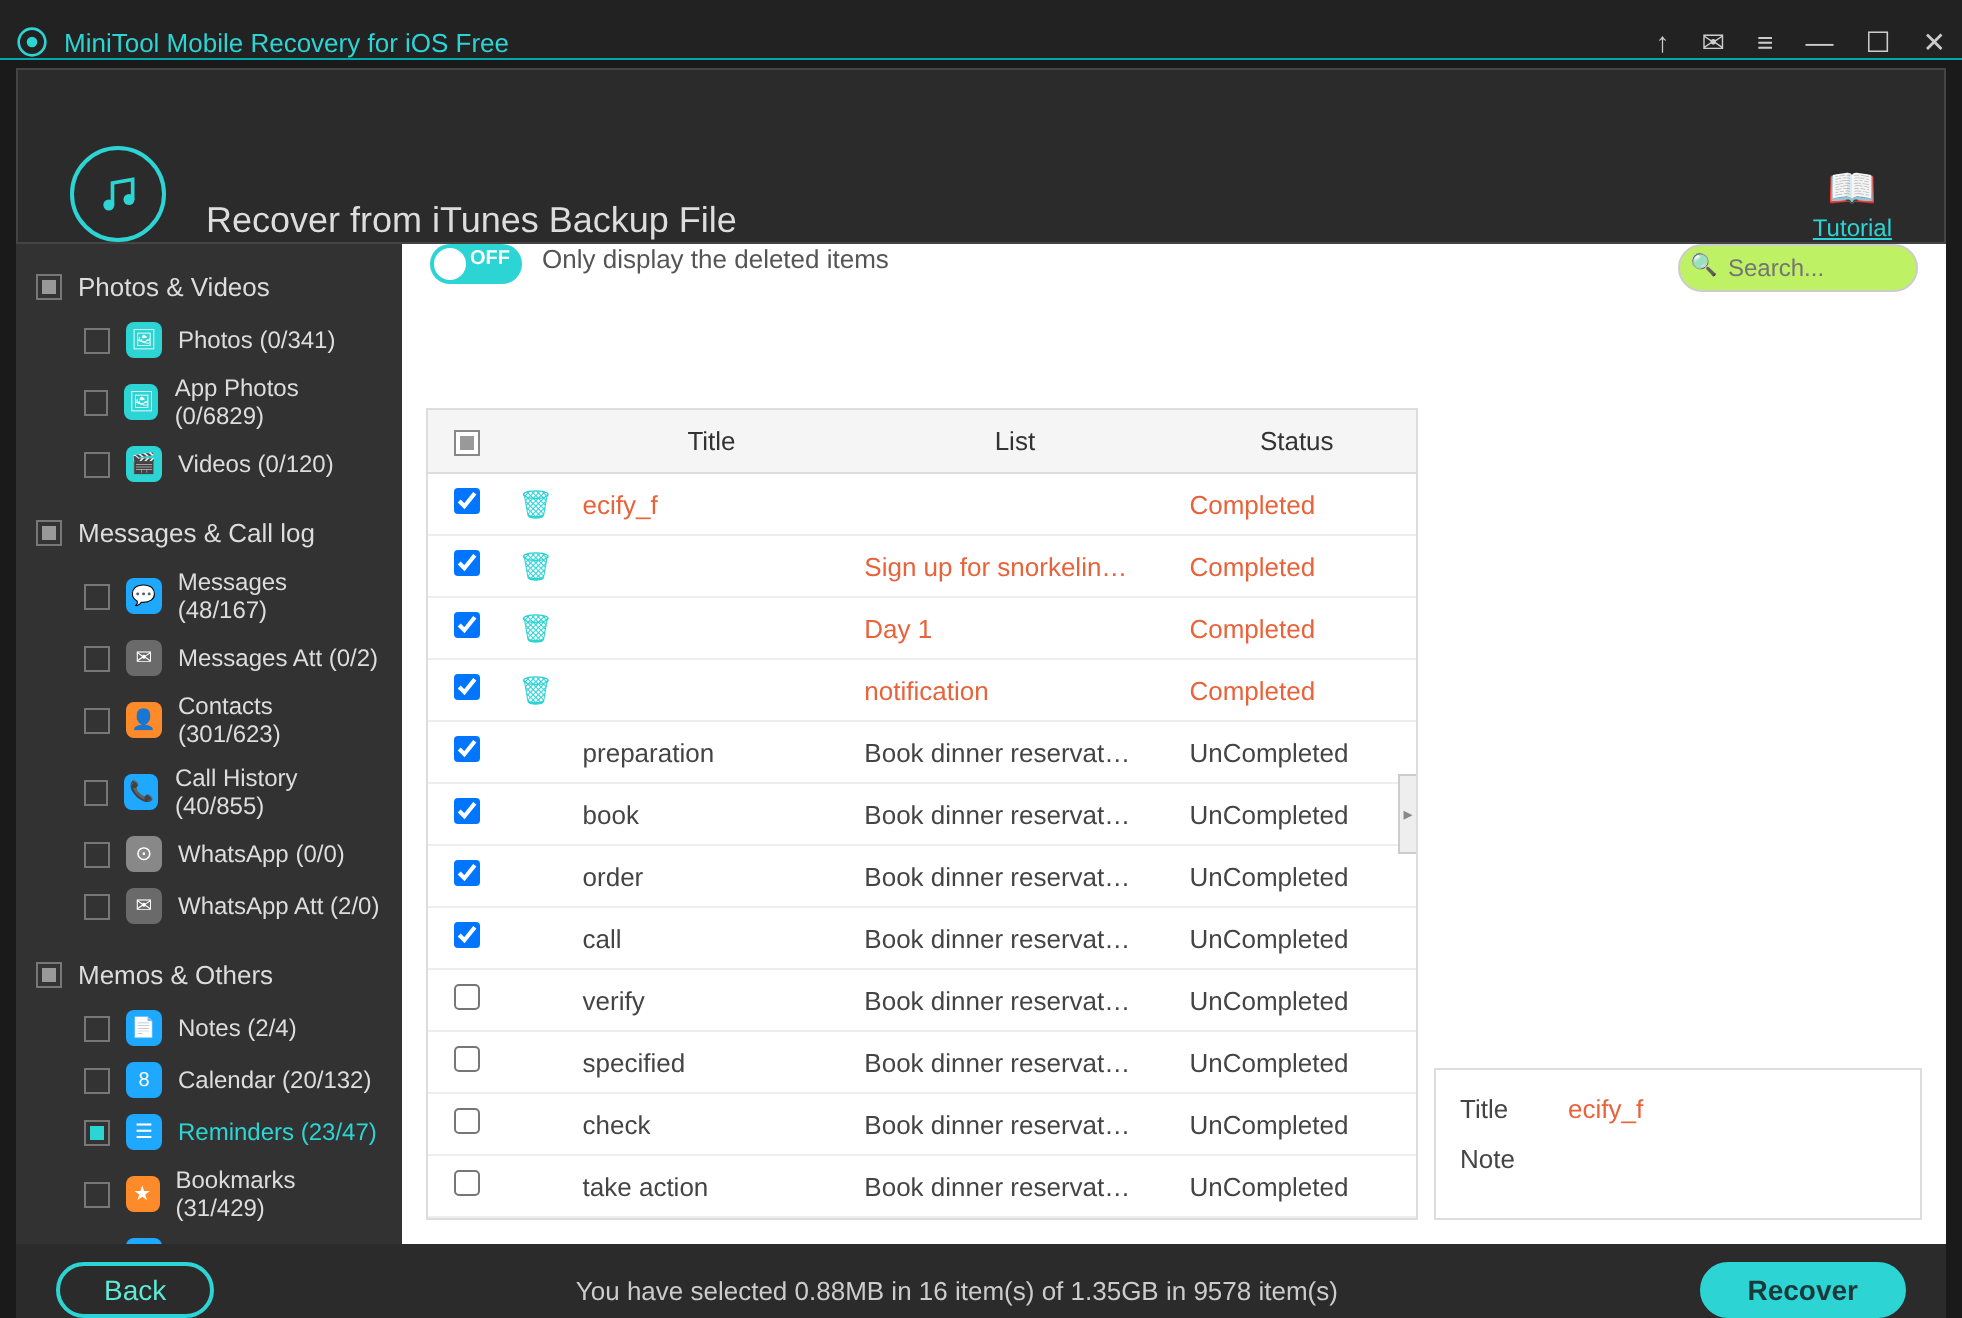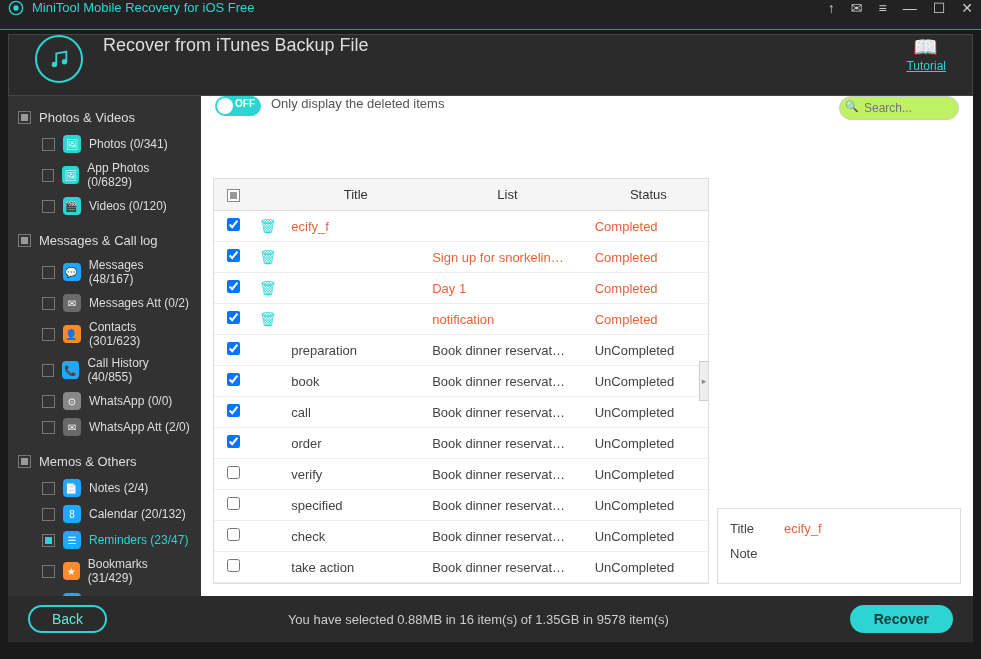--- a/index.html
+++ b/index.html
@@ -1,24 +1,24 @@
 <!DOCTYPE html>
 <html><head>
 <meta charset="utf-8">
 <style>
 * { box-sizing: border-box; margin: 0; padding: 0; }
 body { font-family: "Segoe UI", Arial, sans-serif; background: #1a1a1a; width: 981px; height: 659px; overflow: hidden; font-size: 13px; }
 
-.titlebar { height: 30px; background: #222; display: flex; align-items: flex-start; padding: 0 8px; border-bottom: 1px solid #0aa; }
+.titlebar { height: 30px; background: #222; display: flex; align-items: flex-end; padding: 0 8px; border-bottom: 1px solid #0aa; }
 .titlebar-logo { width: 16px; height: 16px; margin-right: 8px; }
 .titlebar-title { color: #2dd4d4; font-size: 13px; flex: 1; }
 .titlebar-controls { display: flex; gap: 16px; align-items: center; }
 .titlebar-controls span { color: #ccc; cursor: pointer; font-size: 14px; }
 
-.header { height: 62px; background: #2b2b2b; display: flex; align-items: flex-start; padding: 0 26px; border: 1px solid #444; margin: 4px 8px 0 8px; }
+.header { height: 88px; background: #2b2b2b; display: flex; align-items: flex-end; padding: 0 26px; border: 1px solid #444; margin: 4px 8px 0 8px; }
 .header-icon { width: 48px; height: 48px; border: 2px solid #2dd4d4; border-radius: 50%; display: flex; align-items: center; justify-content: center; margin-right: 20px; }
 .header-title { color: #ddd; font-size: 18px; flex: 1; }
 .tutorial { text-align: center; color: #2dd4d4; font-size: 12px; }
 .tutorial-icon { font-size: 20px; display: block; }
 .tutorial-text { text-decoration: underline; }
 
 .body { display: flex; height: 500px; margin: 0 8px; }
 
 .sidebar { width: 193px; background: #323232; padding: 14px 10px; overflow-y: auto; color: #ddd; }
 .sidebar-group { margin-bottom: 14px; }
@@ -269,28 +269,28 @@
                 <tr>
     <td class="col-chk"><input type="checkbox" class="chk" checked="" style=""></td>
     <td class="col-icon"></td>
     <td class="col-title">book</td>
     <td class="col-list">Book dinner reservat…</td>
     <td class="col-status">UnCompleted</td>
                 </tr>
                 <tr>
     <td class="col-chk"><input type="checkbox" class="chk" checked="" style=""></td>
     <td class="col-icon"></td>
+    <td class="col-title">order</td>
+    <td class="col-list">Book dinner reservat…</td>
+    <td class="col-status">UnCompleted</td>
+                </tr>
+                <tr>
+    <td class="col-chk"><input type="checkbox" class="chk" checked="" style=""></td>
+    <td class="col-icon"></td>
     <td class="col-title">call</td>
-    <td class="col-list">Book dinner reservat…</td>
-    <td class="col-status">UnCompleted</td>
-                </tr>
-                <tr>
-    <td class="col-chk"><input type="checkbox" class="chk" checked="" style=""></td>
-    <td class="col-icon"></td>
-    <td class="col-title">order</td>
     <td class="col-list">Book dinner reservat…</td>
     <td class="col-status">UnCompleted</td>
                 </tr>
                 <tr>
     <td class="col-chk"><input type="checkbox" class="chk" style=""></td>
     <td class="col-icon"></td>
     <td class="col-title">verify</td>
     <td class="col-list">Book dinner reservat…</td>
     <td class="col-status">UnCompleted</td>
                 </tr>

